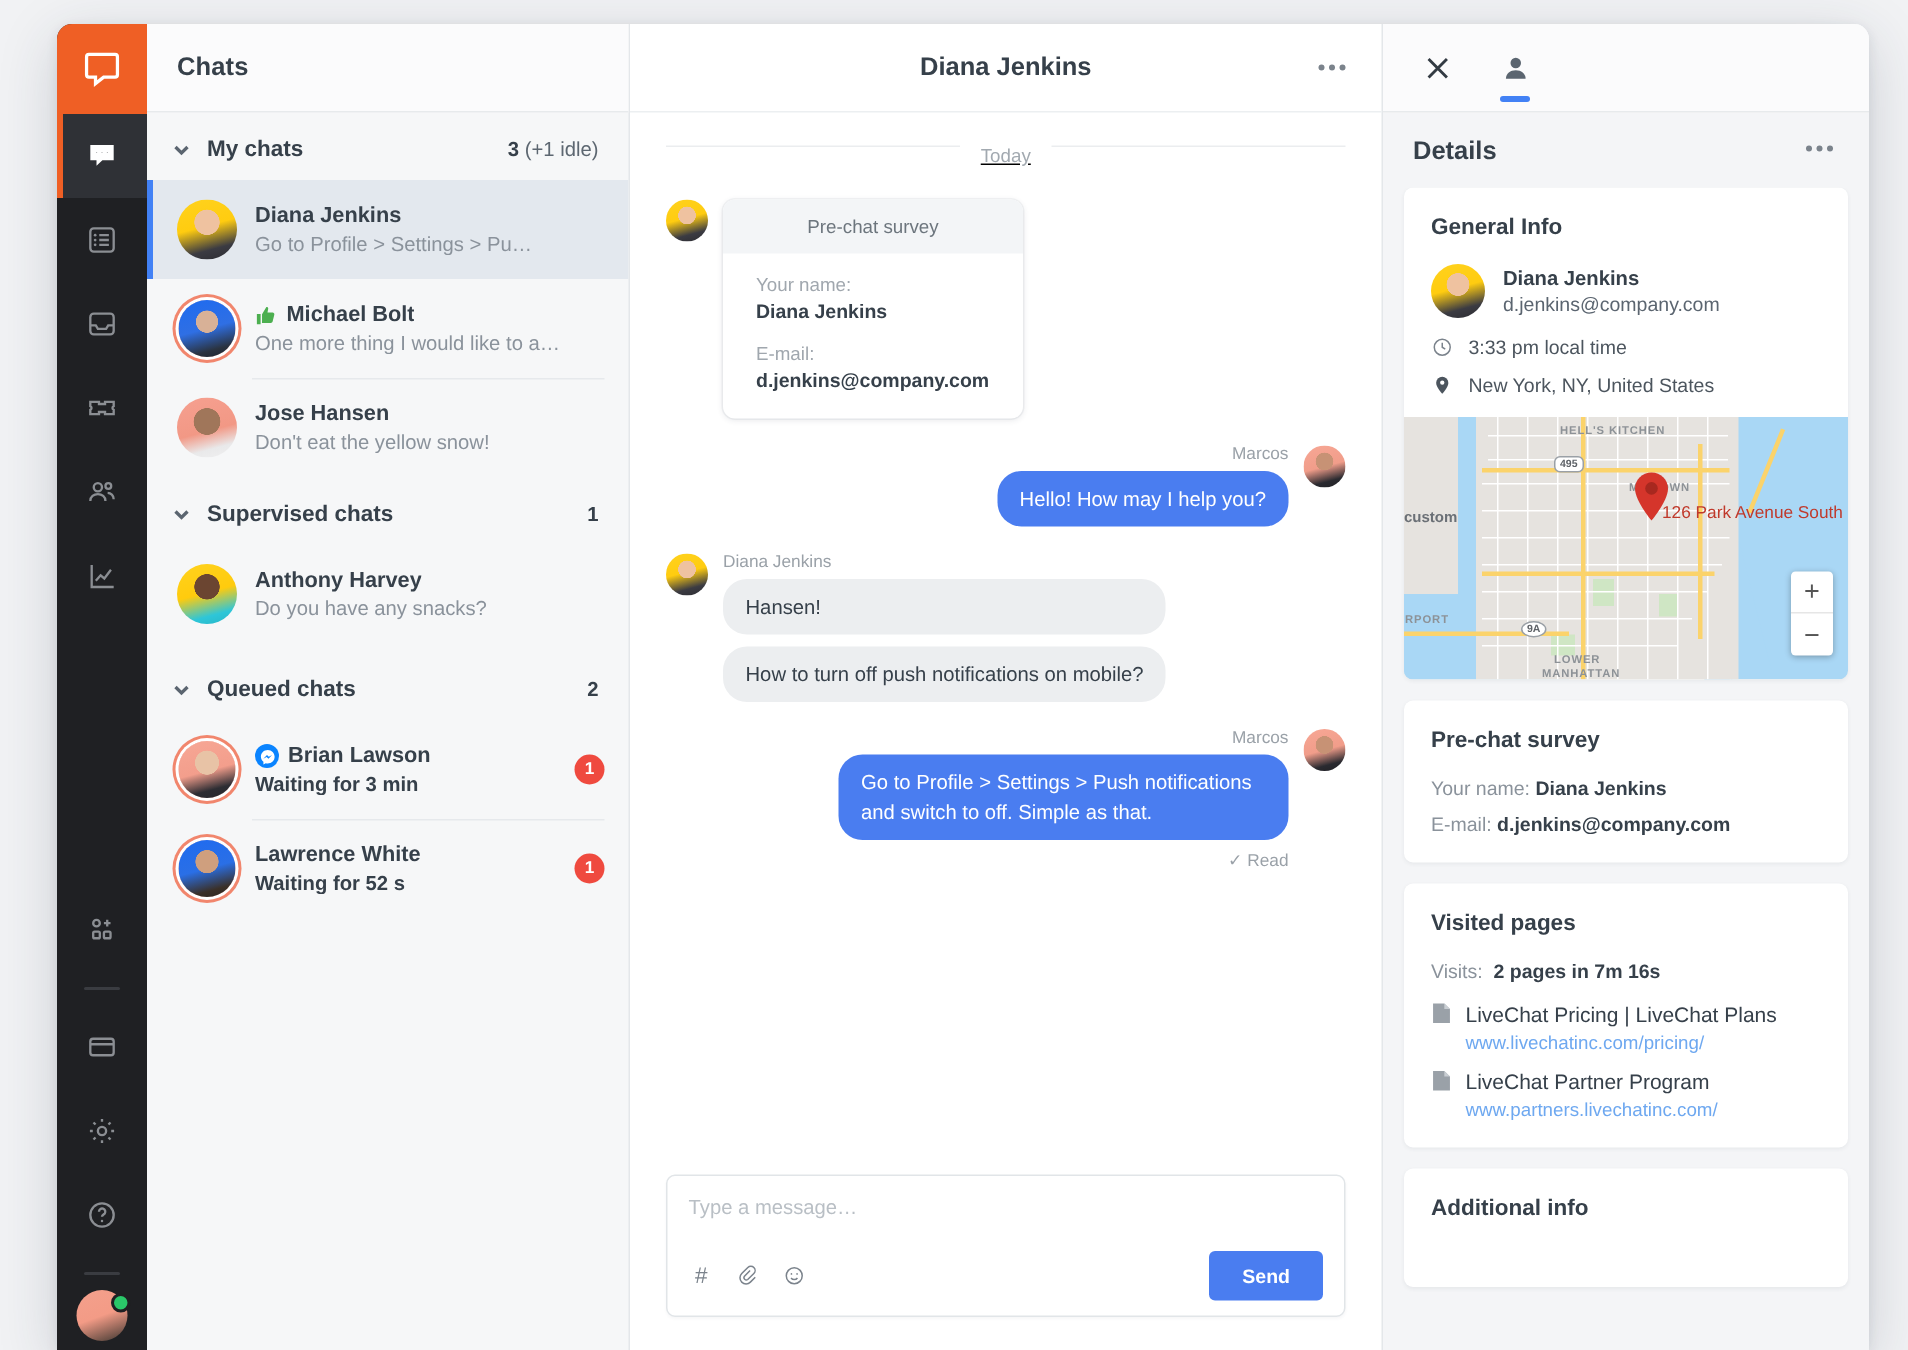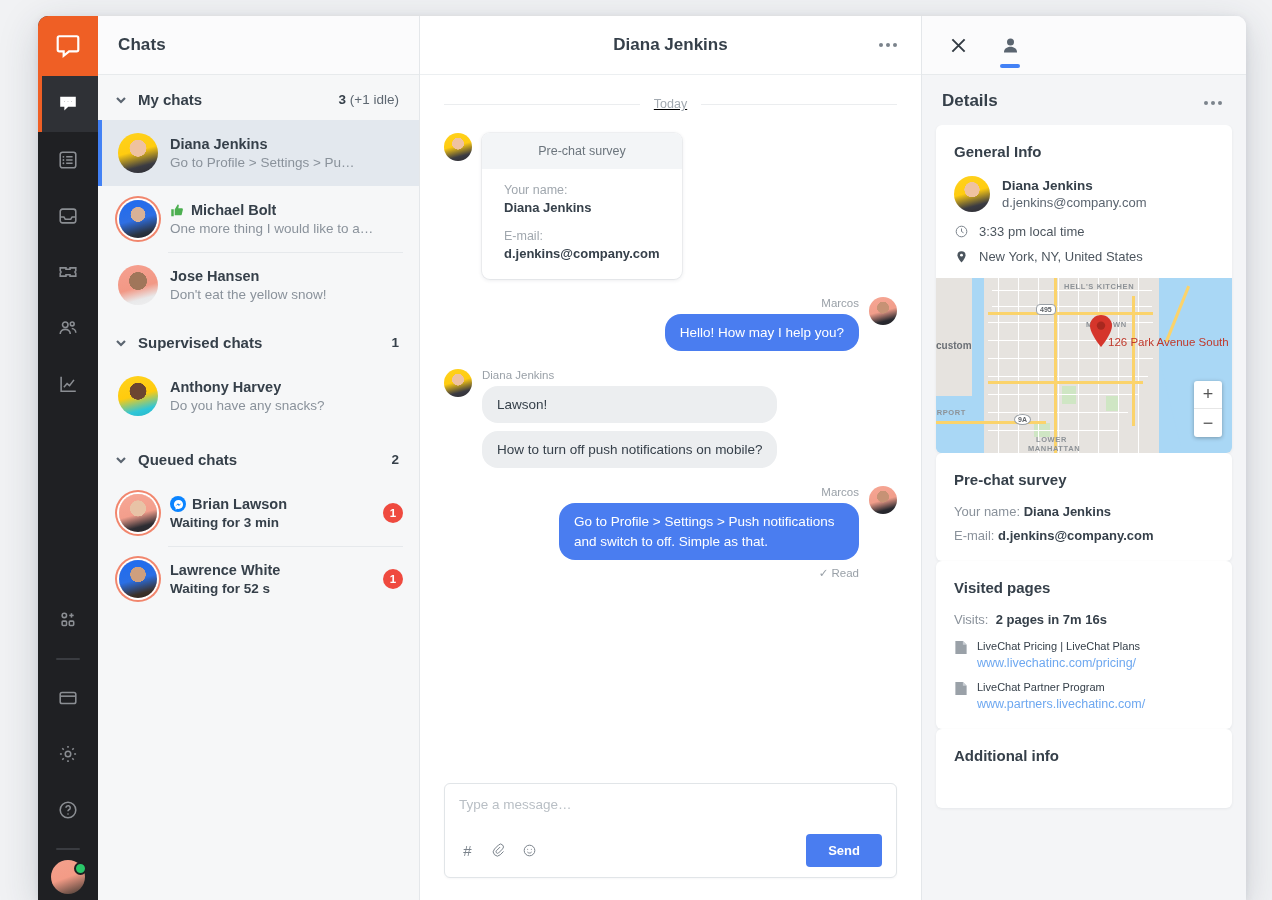--- a/index.html
+++ b/index.html
@@ -148,21 +148,21 @@
   .conv-header {
     height: 59px; flex: 0 0 59px;
     display: flex; align-items: center; justify-content: center;
     position: relative; border-bottom: 1px solid #eceff1;
   }
   .conv-title { font-size: 17px; font-weight: 700; color: #36404a; }
   .dots-btn { position: absolute; right: 18px; top: 50%; transform: translateY(-50%); display:flex; gap:3px; padding:6px;}
   .dots-btn i { width: 4px; height: 4px; border-radius: 50%; background: #7b838c; display:block;}
   .conv-body { flex: 1 1 auto; padding: 16px 24px 4px 24px; overflow: hidden; }
 
-  .day-divider { display: flex; align-items: center; gap: 14px; margin: 6px 0 22px 0; text-decoration: underline; }
+  .day-divider { display: flex; gap: 14px; margin: 6px 0 22px 0; text-decoration: underline; }
   .day-divider .line { flex: 1 1 auto; height: 1px; background: #ebedef; }
   .day-divider .label { font-size: 12.5px; color: #a2a9b0; }
 
   .msg-row { display: flex; gap: 10px; margin-bottom: 18px; align-items: flex-start; }
   .msg-row.out { justify-content: flex-end; gap: 10px; }
   .msg-av { width: 28px; height: 28px; border-radius: 50%; flex: 0 0 28px; overflow:hidden; }
   .msg-col { max-width: 330px; display: flex; flex-direction: column; }
   .msg-row.out .msg-col { align-items: flex-end; }
   .msg-author { font-size: 11.5px; color: #9aa1a8; margin-bottom: 5px; }
 
@@ -226,28 +226,28 @@
     width: 44px; height: 59px;
     display: flex; align-items: center; justify-content: center;
     position: relative;
   }
   .tab-icon svg { width: 21px; height: 21px; }
   .tab-icon.active::after {
     content:""; position:absolute; bottom:7px; left:12px; right:12px; height:4px;
     border-radius: 2px; background:#4281f5;
   }
   .details-head {
-    display: flex; align-items: flex-end;
+    display: flex; align-items: flex-start;
     padding: 16px 18px 14px 20px;
   }
   .details-head .t { font-size: 17px; font-weight: 700; color: #36404a; flex:1 1 auto;}
   .details-scroll { flex: 1 1 auto; overflow: hidden; padding: 0 14px; }
   .card {
     background: #fff; border-radius: 6px;
-    padding: 18px 18px 18px 18px;
+    margin-bottom: 14px; padding: 18px 18px 18px 18px;
     box-shadow: 0 1px 3px rgba(40,50,70,.07);
   }
   .card.nopad { padding: 0; overflow: hidden; }
   .card-title { font-size: 15px; font-weight: 700; color: #36404a; margin-bottom: 16px; }
   .gi-person { display: flex; align-items: center; gap: 12px; margin-bottom: 12px; }
   .gi-av { width: 36px; height: 36px; border-radius: 50%; flex: 0 0 36px; }
   .gi-name { font-size: 13.5px; font-weight: 700; color: #36404a; }
   .gi-mail { font-size: 13px; color: #5b6570; margin-top: 2px; }
   .gi-line { display: flex; align-items: center; gap: 10px; margin-top: 10px; }
   .gi-line svg { width: 15px; height: 15px; flex: 0 0 15px; stroke:#7b838c; fill:none; stroke-width:1.6;}
@@ -278,21 +278,21 @@
   .map-zoom div:first-child { border-bottom: 1px solid #e6e6e6; }
   .shield { position:absolute; background:#fff; border:1.2px solid #9aa0a6; border-radius:4px; font-size:7px; color:#5f6368; text-align:center; font-weight:700; padding:1px 3px;}
 
   .kv { font-size: 13px; color: #8a929b; margin-bottom: 9px; }
   .kv b { color: #36404a; font-weight: 700; }
   .kv:last-child { margin-bottom: 0; }
   .visits-line { font-size: 13px; color: #8a929b; margin-bottom: 12px; }
   .visits-line b { color: #36404a; font-weight: 700; }
   .page-item { display: flex; gap: 9px; margin-bottom: 10px; align-items: flex-start; }
   .page-item svg { width: 14px; height: 15px; flex: 0 0 14px; margin-top: 1px; fill:#9aa1a8;}
-  .page-title { font-size: 11px; color: #36404a; line-height:1.35;}
+  .page-title { font-size: 14px; color: #36404a; line-height:1.35;}
   .page-url { font-size: 12.5px; color: #6ea8f0; margin-top: 2px; }
 </style>
 </head>
 <body>
 
 <div class="app-window">
 
   <div class="rail">
     <div class="rail-logo">
       <svg viewBox="0 0 24 24">
@@ -523,21 +523,21 @@
           <div class="msg-author">Marcos</div>
           <div class="bubble out">Hello! How may I help you?</div>
         </div>
         <div class="msg-av av-marcos"></div>
       </div>
 
       <div class="msg-row">
         <div class="msg-av av-diana"></div>
         <div class="msg-col">
           <div class="msg-author">Diana Jenkins</div>
-          <div class="bubble in">Lawson!</div>
+          <div class="bubble in">Hansen!</div>
           <div class="bubble in">How to turn off push notifications on mobile?</div>
         </div>
       </div>
 
       <div class="msg-row out">
         <div class="msg-col">
           <div class="msg-author">Marcos</div>
           <div class="bubble out" style="max-width:300px;">Go to Profile &gt; Settings &gt; Push notifications and switch to off. Simple as that.</div>
           <div class="read-status">✓ Read</div>
         </div>
@@ -658,21 +658,21 @@
           <div class="rdy" style="left:52px;top:34px;width:165px;height:3px;"></div>
           <div class="rdy" style="left:52px;top:103px;width:155px;height:3px;"></div>
           <div class="rdy" style="left:118px;top:0;width:3px;height:175px;"></div>
           <div class="rdy" style="left:-10px;top:143px;width:120px;height:3px;"></div>
           <div class="rdy" style="left:196px;top:18px;width:3px;height:130px;"></div>
           <div class="rdy" style="left:240px;top:6px;width:3px;height:60px;transform:rotate(22deg);"></div>
 
           <div class="shield" style="left:100px;top:26px;">495</div>
           <div class="shield" style="left:78px;top:136px;border-radius:50%;">9A</div>
 
-          <div class="map-label" style="left:128px;top:4px;">HELL'S KITCHEN</div>
+          <div class="map-label" style="left:104px;top:4px;">HELL'S KITCHEN</div>
           <div class="map-label" style="left:150px;top:42px;">MIDTOWN</div>
           <div class="map-label" style="left:0px;top:62px;font-size:10px;color:#6b7076;letter-spacing:0;">custom</div>
           <div class="map-label" style="left:-2px;top:130px;">IRPORT</div>
           <div class="map-label" style="left:100px;top:157px;">LOWER</div>
           <div class="map-label" style="left:92px;top:166px;">MANHATTAN</div>
 
           <svg class="map-pin" viewBox="0 0 26 34">
             <path d="M13 1C6.9 1 2 5.8 2 11.8 2 20 13 33 13 33s11-13 11-21.2C24 5.8 19.1 1 13 1z" fill="#d5352b"></path>
             <circle cx="13" cy="11.6" r="4.2" fill="#a8281f"></circle>
           </svg>

